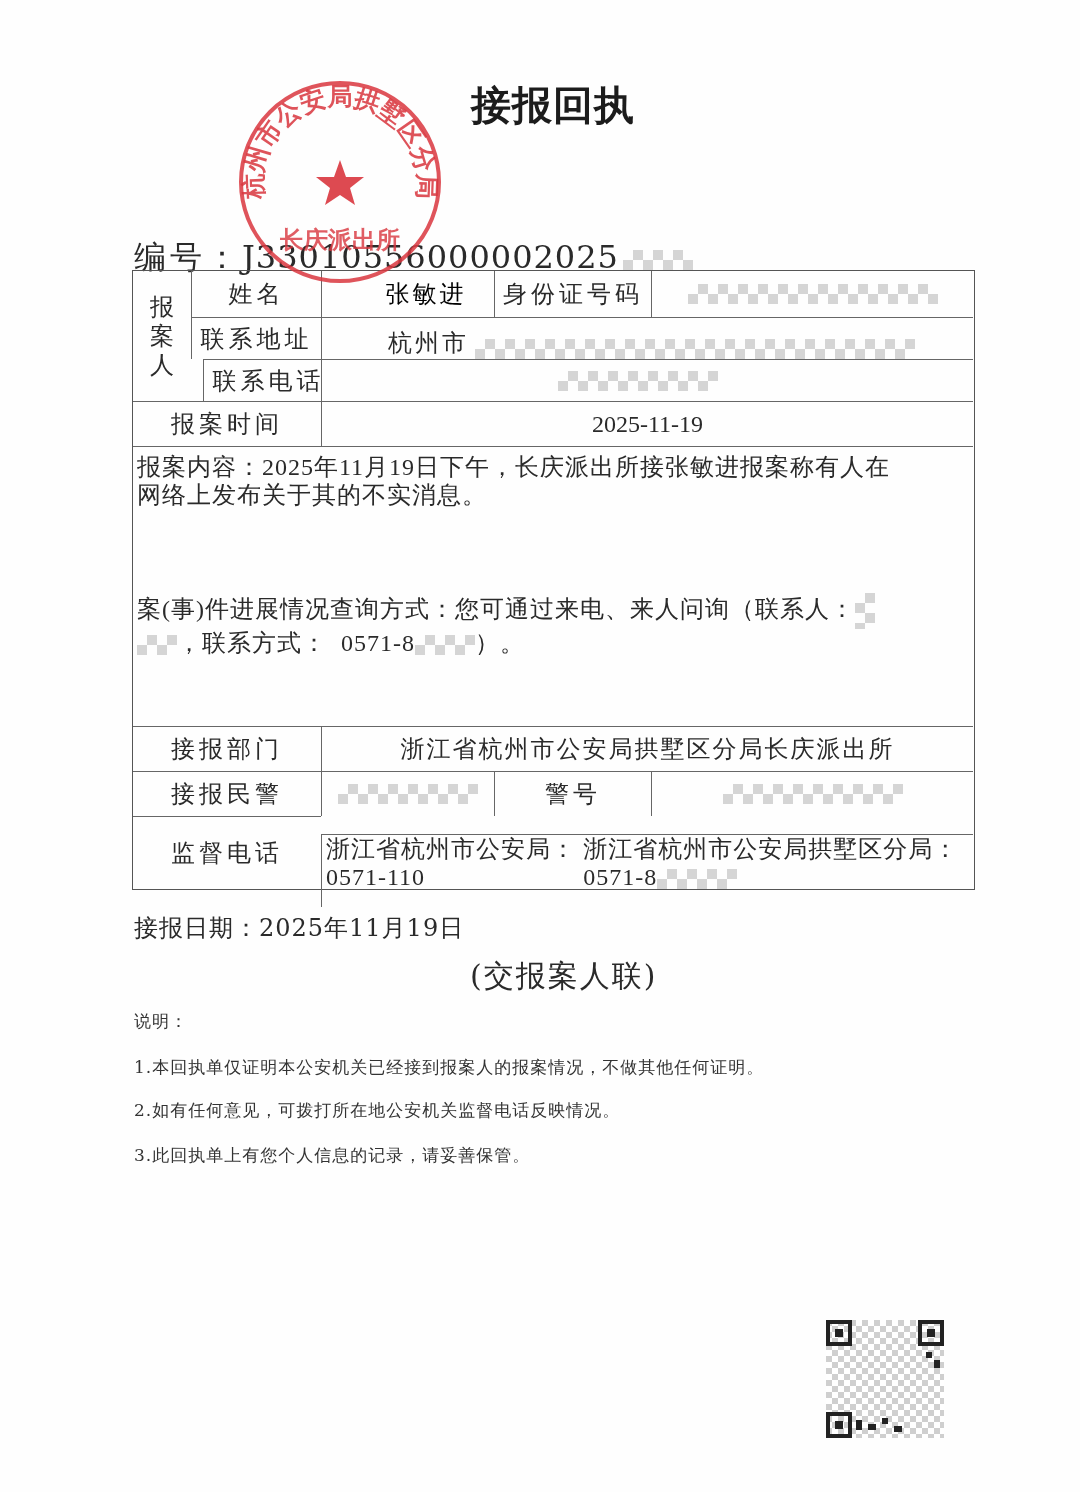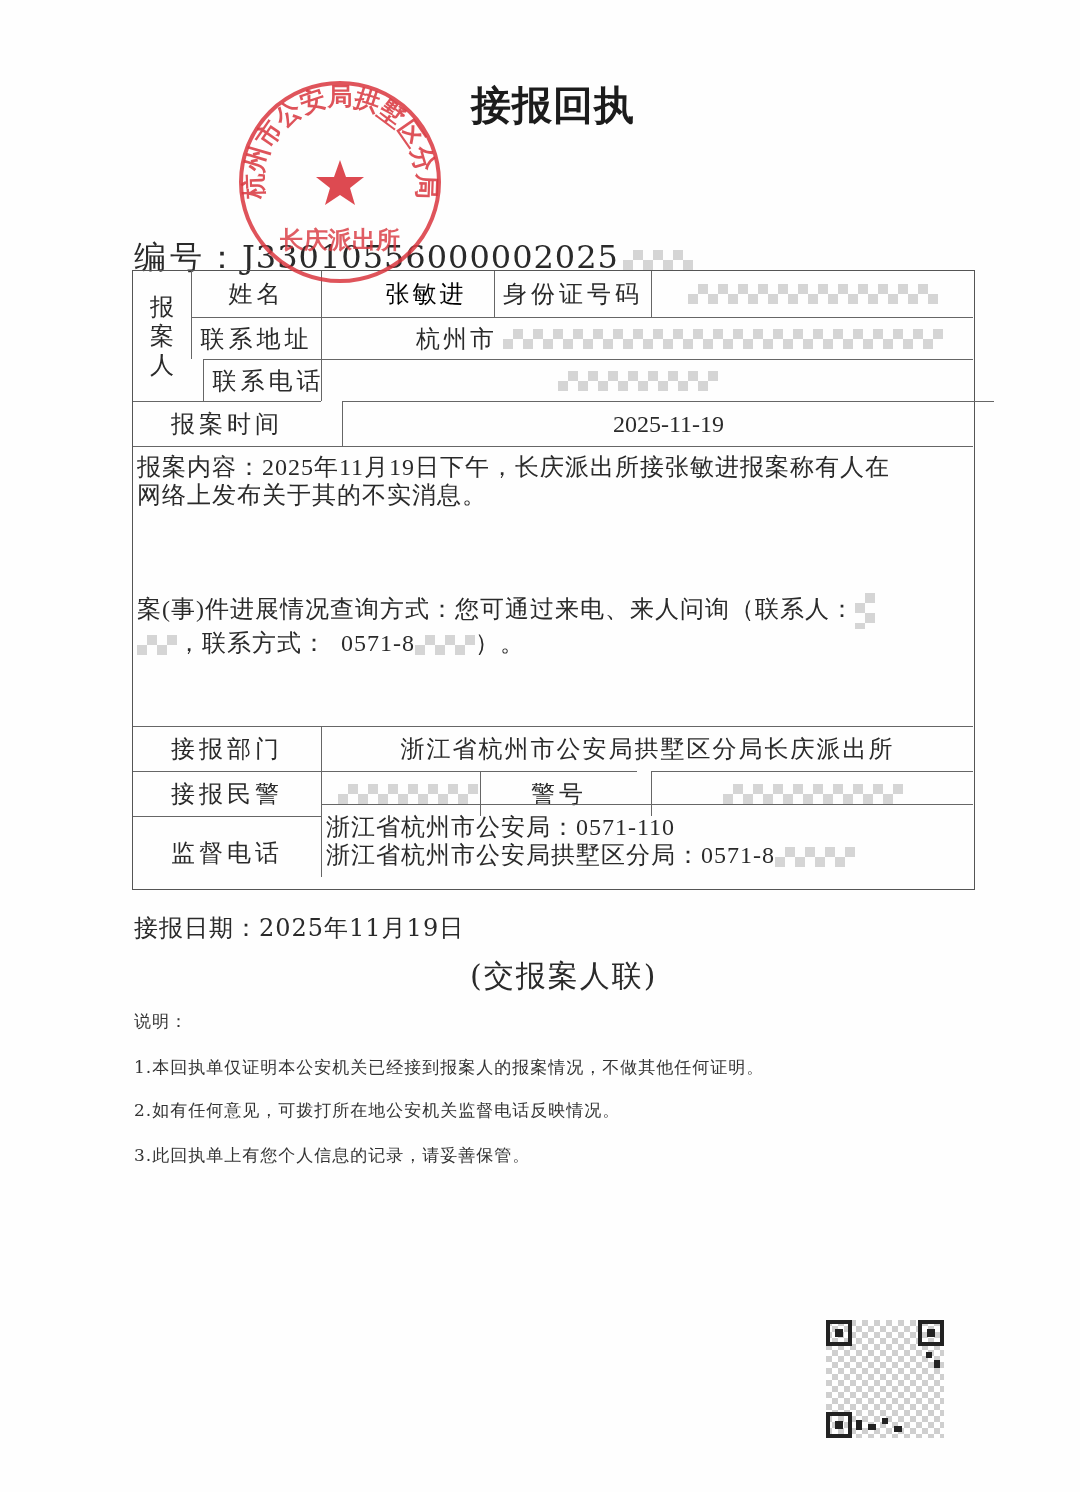--- a/index.html
+++ b/index.html
@@ -55,58 +55,58 @@
   </div>
 
   <div class="cell bl spaced" style="left:58px;top:0;width:130px;height:46px;">姓名</div>
   <div class="cell bl" style="left:188px;top:0;width:173px;height:46px;color:#000000;letter-spacing:3px;padding-left:36px;">张敏进</div>
   <div class="cell bl spaced" style="left:361px;top:0;width:157px;height:46px;">身份证号码</div>
   <div class="cell bl" style="left:518px;top:0;width:322px;height:46px;">
     <span class="mosaic" style="width:250px;"></span>
   </div>
 
   <div class="cell bl bt spaced" style="left:58px;top:46px;width:130px;height:42px;">联系地址</div>
-  <div class="cell bl bt" style="left:188px;top:46px;width:652px;height:42px;justify-content:flex-start;padding-left:94px;">
+  <div class="cell bl bt" style="left:188px;top:46px;width:652px;height:42px;justify-content:flex-start;padding-left:66px;align-items:flex-end;">
     <span style="letter-spacing:3px;">杭州市</span>
     <span class="mosaic" style="width:440px;margin-left:6px;"></span>
   </div>
 
   <div class="cell bl bt spaced" style="left:70px;top:88px;width:130px;height:42px;">联系电话</div>
   <div class="cell bl bt" style="left:188px;top:88px;width:652px;height:42px;">
     <span class="mosaic" style="width:160px;margin-left:-20px;"></span>
   </div>
 
   <div class="cell bt spaced" style="left:0;top:130px;width:188px;height:45px;">报案时间</div>
-  <div class="cell bl bt" style="left:188px;top:130px;width:652px;height:45px;margin-left:21px;">2025-11-19</div>
+  <div class="cell bl bt" style="left:188px;top:130px;width:652px;height:45px;">2025-11-19</div>
 
   <div class="cell bt" style="left:0;top:175px;width:840px;height:280px;display:block;">
     <div class="content-block" style="top:6px;">
       <div>报案内容：2025年11月19日下午，长庆派出所接张敏进报案称有人在</div>
       <div>网络上发布关于其的不实消息。</div>
     </div>
     <div class="content-block" style="top:146px;">
       <div><span>案(事)件进展情况查询方式：您可通过来电、来人问询（联系人：</span><span class="mosaic" style="width:20px;height:36px;"></span></div>
       <div><span class="mosaic" style="width:40px;"></span><span>，联系方式：</span><span style="margin-left:14px;">0571-8</span><span class="mosaic" style="width:60px;"></span><span>）。</span></div>
     </div>
   </div>
 
   <div class="cell bt spaced" style="left:0;top:455px;width:188px;height:45px;">接报部门</div>
   <div class="cell bl bt" style="left:188px;top:455px;width:652px;height:45px;letter-spacing:2px;">浙江省杭州市公安局拱墅区分局长庆派出所</div>
 
   <div class="cell bt spaced" style="left:0;top:500px;width:188px;height:45px;">接报民警</div>
   <div class="cell bl bt" style="left:188px;top:500px;width:173px;height:45px;">
     <span class="mosaic" style="width:140px;"></span>
   </div>
-  <div class="cell bl bt spaced" style="left:347px;top:500px;width:157px;height:45px;">警号</div>
+  <div class="cell bl bt spaced" style="left:361px;top:500px;width:157px;height:45px;">警号</div>
   <div class="cell bl bt" style="left:518px;top:500px;width:322px;height:45px;">
     <span class="mosaic" style="width:180px;"></span>
   </div>
 
   <div class="cell bt spaced" style="left:0;top:545px;width:188px;height:73px;">监督电话</div>
-  <div class="cell bl bt" style="left:188px;top:533px;width:652px;height:73px;flex-direction:column;align-items:flex-start;padding-left:4px;line-height:28px;letter-spacing:1px;">
+  <div class="cell bl bt" style="left:188px;top:563px;width:652px;height:73px;align-items:flex-start;padding-left:4px;line-height:28px;letter-spacing:1px;">
     <div>浙江省杭州市公安局：0571-110</div>
     <div><span>浙江省杭州市公安局拱墅区分局：</span><span>0571-8</span><span class="mosaic" style="width:80px;"></span></div>
   </div>
 </div>
 
 <svg class="abs stamp" viewBox="0 0 208 208">
   <defs>
     <path id="arcPath" d="M 30 130 A 78 78 0 1 1 178 130"></path>
   </defs>
   <circle cx="104" cy="104" r="99" fill="none" stroke="#d9363e" stroke-width="4" opacity="0.85"></circle>

